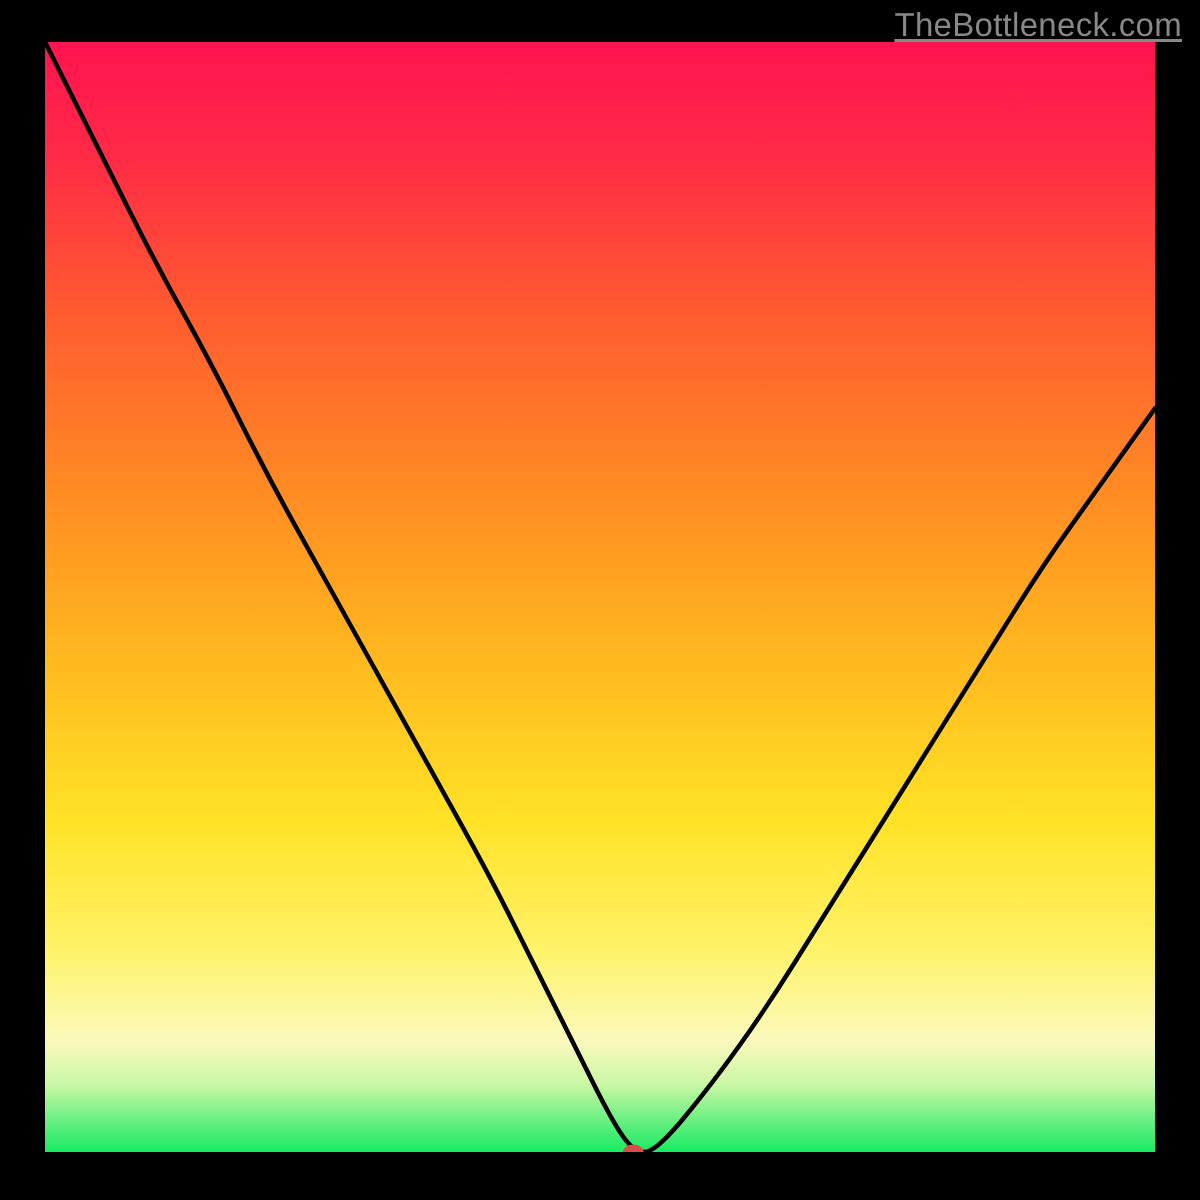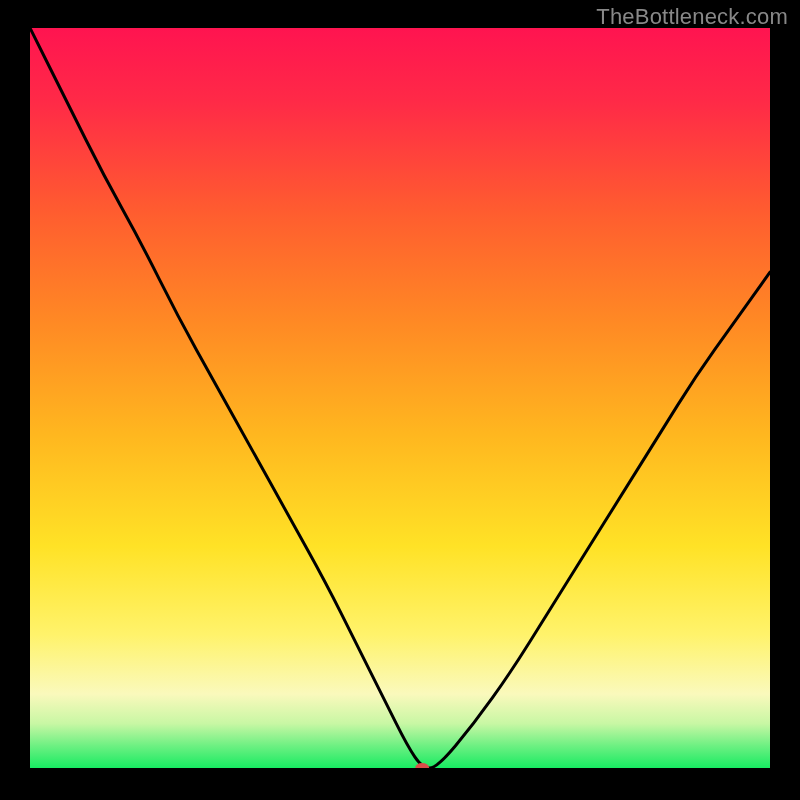--- a/index.html
+++ b/index.html
@@ -28,20 +28,21 @@
     height: 740px;
   }
   .watermark {
     position: absolute;
     top: 4px;
     right: 12px;
     color: #888;
     font-size: 22px;
     letter-spacing: 0.2px;
     z-index: 10;
+    text-decoration: underline;
   }
 </style>
 </head>
 <body>
 
 <div class="watermark">TheBottleneck.com</div>
 
 <div class="plot-frame">
   <svg class="plot-area" viewBox="0 0 740 740" preserveAspectRatio="none">
     <defs>

